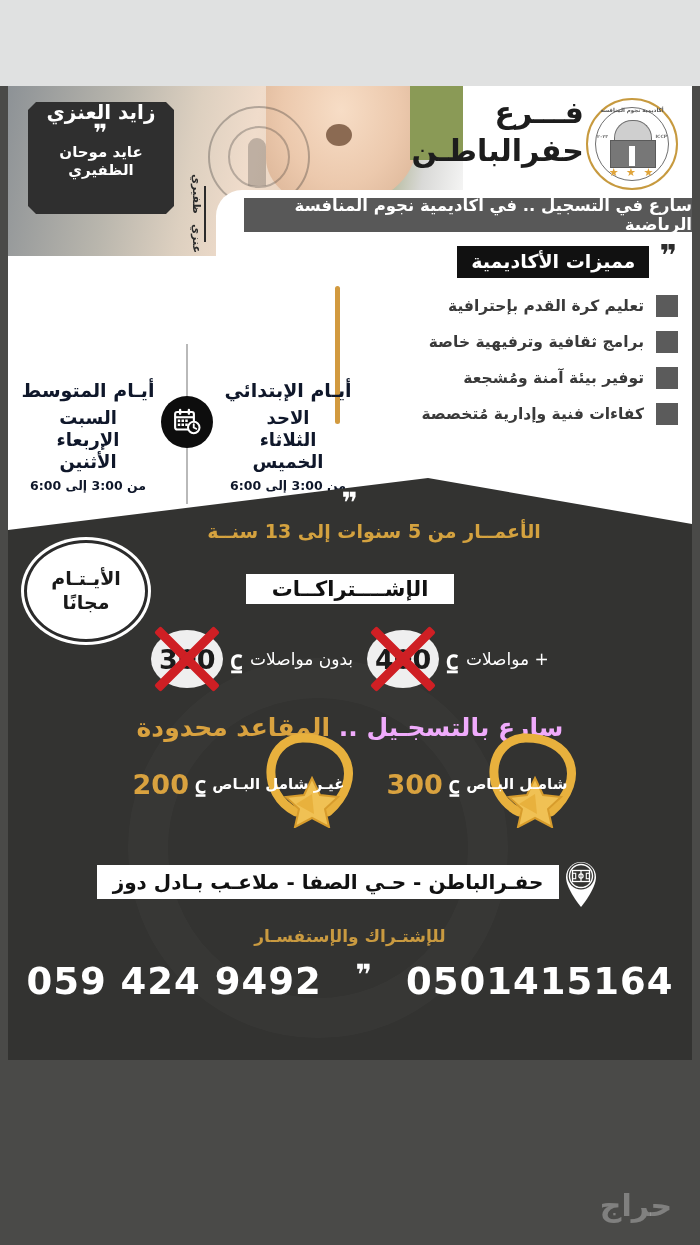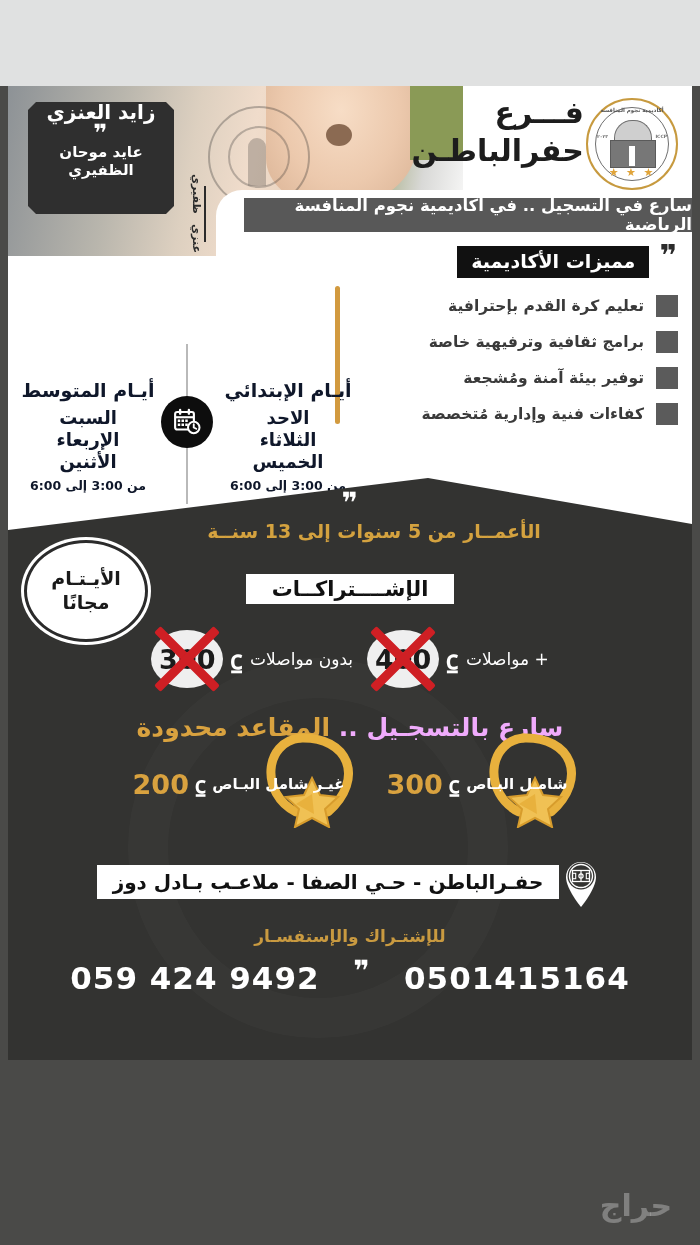--- a/index.html
+++ b/index.html
@@ -127,21 +127,21 @@
   .np-riyal{font-size:23px;font-weight:bold;color:#fff;position:relative;z-index:3;}
   .np-label{font-size:15px;font-weight:bold;color:#fff;position:relative;z-index:3;white-space:nowrap;}
   .swirl{position:absolute;right:-14px;top:-52px;width:118px;height:112px;z-index:1;pointer-events:none;}
 
   .addr-row{position:absolute;left:0;right:0;top:378px;display:flex;align-items:center;justify-content:center;}
   .pin{width:44px;height:52px;flex:0 0 auto;}
   .addr{background:#fff;color:#111;font-size:20px;font-weight:bold;padding:5px 16px;letter-spacing:.5px;white-space:nowrap;}
 
   .contact-label{position:absolute;left:0;right:0;top:448px;text-align:center;color:#c99a40;font-size:17px;font-weight:bold;letter-spacing:1px;}
   .phones{position:absolute;left:0;right:0;top:482px;display:flex;align-items:center;justify-content:center;gap:34px;direction:ltr;}
-  .phone{color:#fff;font-size:31px;font-weight:bold;letter-spacing:1px;}
+  .phone{color:#fff;font-size:37px;font-weight:bold;letter-spacing:1px;}
   .ph-quote{color:#fff;font-size:28px;font-weight:bold;line-height:.4;padding-bottom:14px;}
 
   
   #haraj{position:absolute;right:28px;bottom:22px;font-size:30px;font-weight:bold;color:rgba(255,255,255,.30);letter-spacing:1px;}
 </style>
 </head>
 <body>
 
 <div id="top-strip"></div>
 

